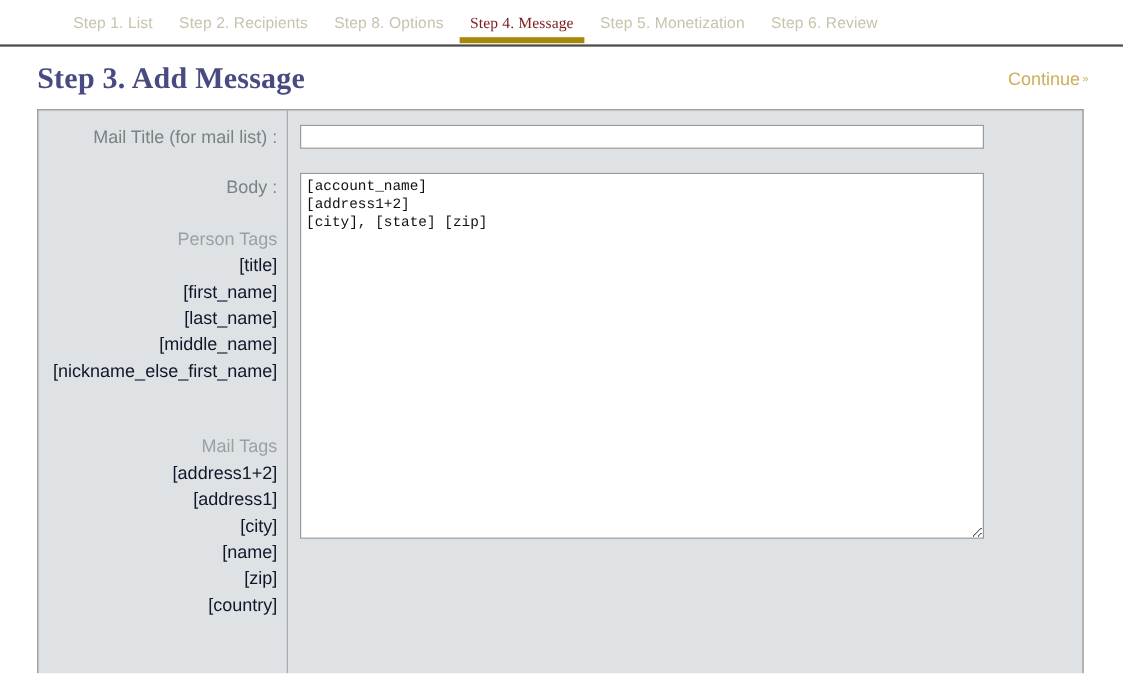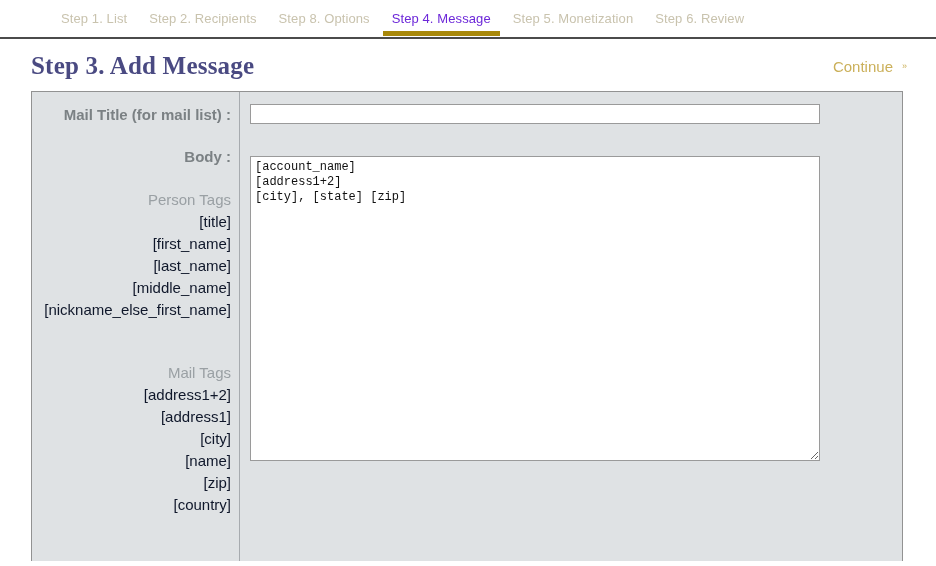--- a/index.html
+++ b/index.html
@@ -35,21 +35,22 @@
     font-size: 13px;
     line-height: 16px;
     color: #c9c3ae;
     letter-spacing: 0.1px;
     padding: 0 11px 9px 11px;
     white-space: nowrap;
     cursor: pointer;
     text-decoration: none;
   }
   .step-tab.active {
-    color: #6d28d9;
+    color: #7f1d1d;
+    font-family: Liberation Serif, serif;
   }
   .step-tab.active::after {
     content: "";
     position: absolute;
     left: 2px;
     right: 2px;
     bottom: 0px;
     height: 5px;
     background: #a8880a;
   }
@@ -69,21 +70,21 @@
     font-size: 25px;
     font-weight: bold;
     color: #4a4a82;
     letter-spacing: 0.2px;
     margin: 0;
     padding-top: 6px;
   }
   .continue-link {
     display: inline-flex;
     align-items: baseline;
-    gap: 9px;
+    gap: 2px;
     font-size: 15px;
     color: #cbb05a;
     text-decoration: none;
     padding-top: 8px;
     padding-right: 12px;
     cursor: pointer;
   }
   .continue-chevrons {
     font-size: 9px;
     color: #cbb05a;
@@ -116,21 +117,20 @@
     flex: 1 1 auto;
     box-sizing: border-box;
     padding: 12px 0 0 10px;
   }
 
   .lbl {
     font-size: 15px;
     line-height: 22px;
     color: #7b8184;
     display: block;
-    font-weight: bold;
   }
   .lbl-body { margin-top: 20px; }
 
   .taggroup { margin-top: 21px; text-align: right; }
   .taggroup-mail { margin-top: 41px; margin-left: 36px; }
   .tag-head {
     font-size: 15px;
     line-height: 22px;
     color: #9aa0a4;
     display: block;
@@ -150,21 +150,21 @@
     height: 20px;
     box-sizing: border-box;
     border: 1px solid #9a9a9a;
     background: #ffffff;
     font-family: "Liberation Sans", sans-serif;
     font-size: 12px;
     color: #222;
     padding: 1px 3px;
     outline: none;
   }
-  .body-wrap { margin-top: 32px; }
+  .body-wrap { margin-top: 20px; }
   .txt-area {
     display: block;
     width: 570px;
     height: 305px;
     box-sizing: border-box;
     border: 1px solid #9a9a9a;
     background: #ffffff;
     font-family: "Liberation Mono", monospace;
     font-size: 12px;
     line-height: 15px;

